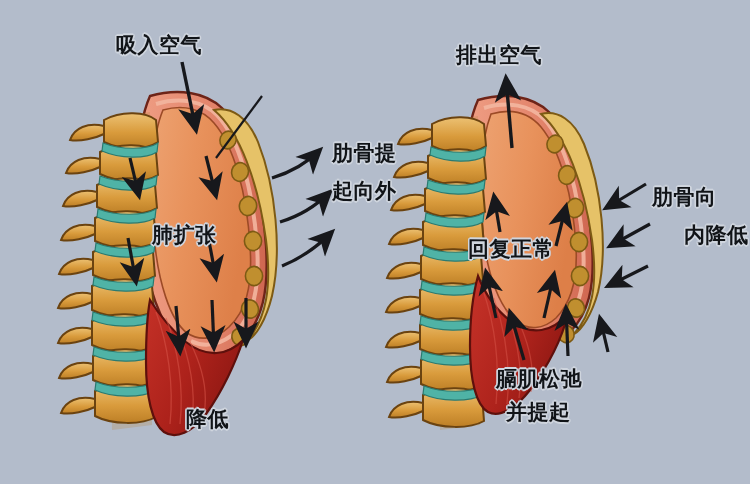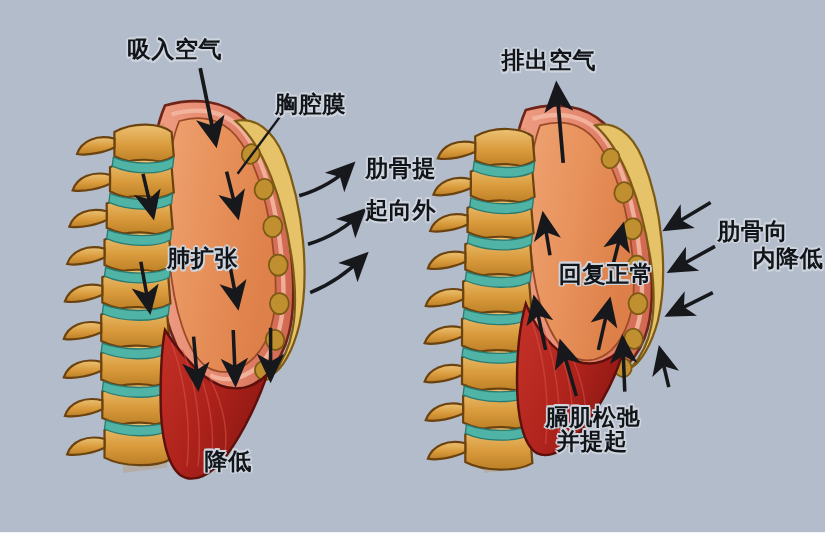--- a/index.html
+++ b/index.html
@@ -270,32 +270,31 @@
       <g stroke="#17181c" stroke-width="3.2" fill="none" marker-end="url(#ah)">
         <path d="M524,360 L510,312"></path>
         <path d="M568,356 L566,308"></path>
         <path d="M608,352 L600,318"></path>
       </g>
     </g>
   </svg>
 
   <div class="lbl" style="left:116px; top:32px;">吸入空气</div>
 
-  <div class="lbl" style="left:250px; top:82px;">胸腔膜</div>
 
   <div class="lbl" style="left:152px; top:222px;">肺扩张</div>
 
   <div class="lbl" style="left:332px; top:140px;">肋骨提</div>
   <div class="lbl" style="left:332px; top:178px;">起向外</div>
 
   <div class="lbl c" style="left:186px; top:406px;">降低</div>
 
   <div class="lbl" style="left:456px; top:42px;">排出空气</div>
 
-  <div class="lbl" style="left:496px; top:236px;padding-left:12px;">回复正常</div>
-
-  <div class="lbl" style="left:652px; top:197px;text-align:right;">肋骨向</div>
+  <div class="lbl" style="left:456px; top:236px;padding-left:12px;">回复正常</div>
+
+  <div class="lbl" style="left:652px; top:184px;text-align:right;">肋骨向</div>
   <div class="lbl" style="left:684px; top:222px;">内降低</div>
 
   <div class="lbl" style="left:496px; top:366px;">膈肌松弛</div>
-  <div class="lbl" style="left:506px; top:388px;">并提起</div>
+  <div class="lbl" style="left:506px; top:399px;">并提起</div>
 
 </div>
 
 </body></html>

